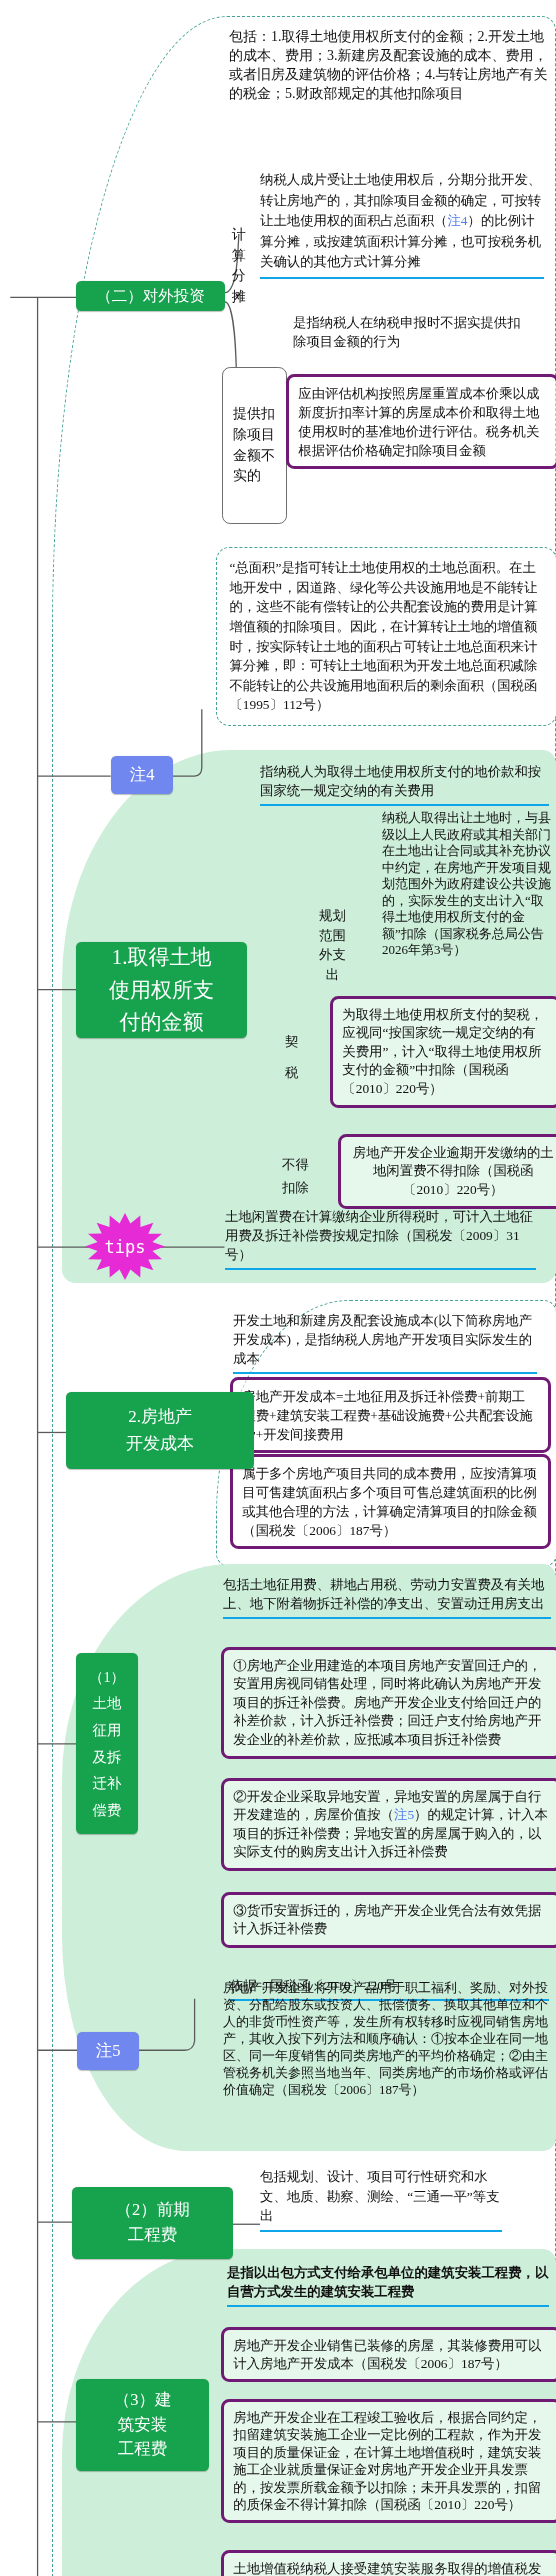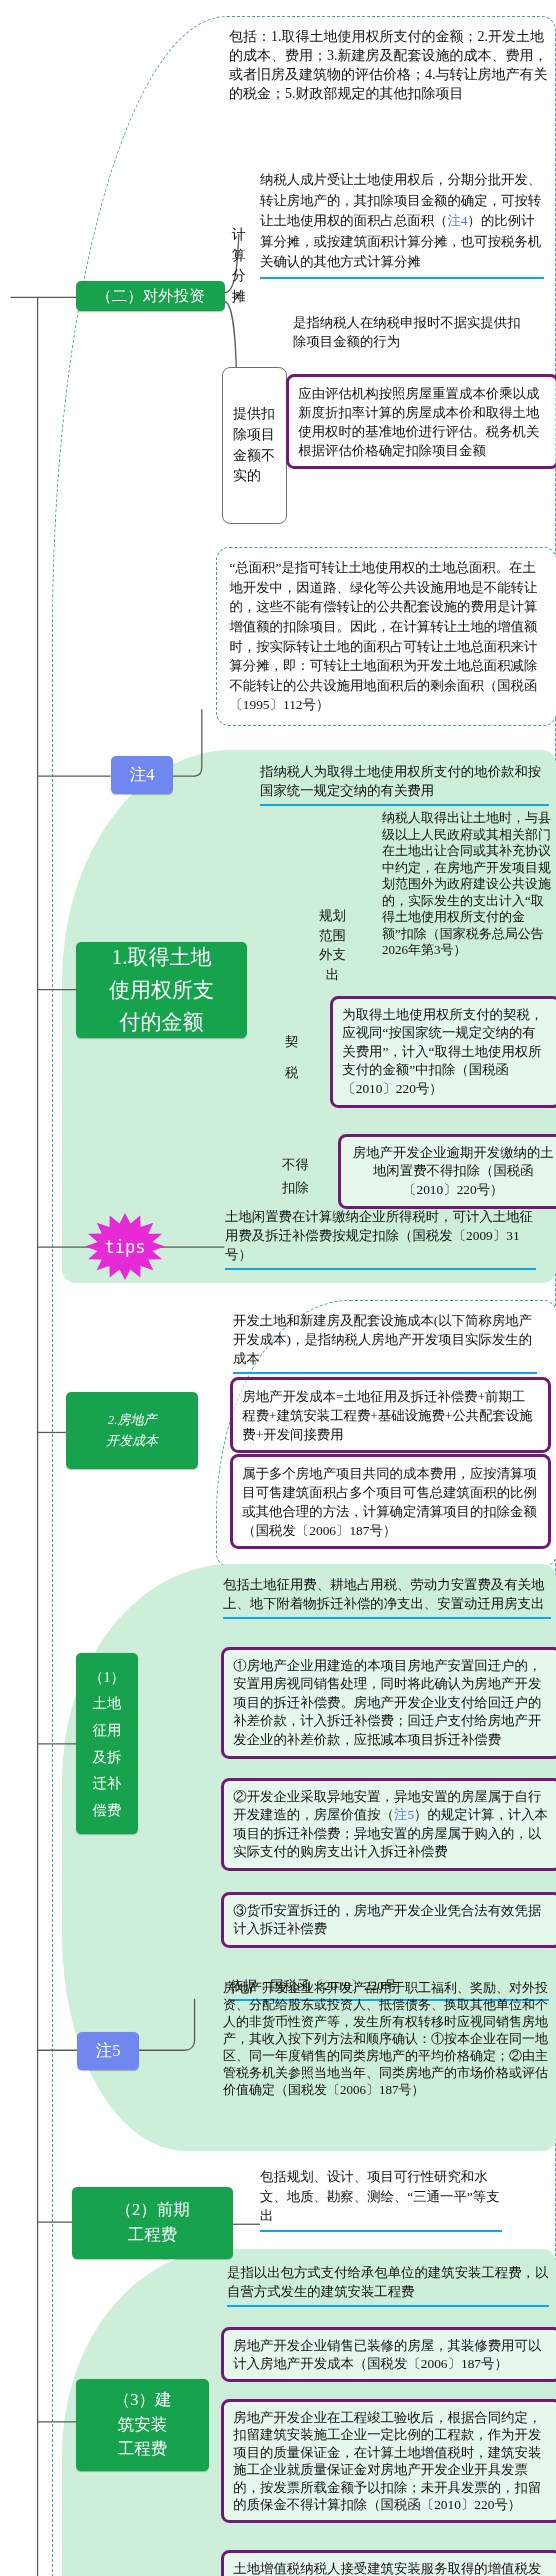--- a/index.html
+++ b/index.html
@@ -126,21 +126,21 @@
 
 <div class="abs txt utext" style="left:225px;top:1207px;width:311px;">土地闲置费在计算缴纳企业所得税时，可计入土地征用费及拆迁补偿费按规定扣除（国税发〔2009〕31号）</div>
 <div class="abs star" style="left:85px;top:1213px;width:80px;height:67px;">
   <span>tips</span>
 </div>
 
 <div class="abs tealbox" style="left:216px;top:1300px;width:339px;height:265px;border-radius:134px 13.4px 13.4px 13.4px / 216px 13.4px 13.4px 13.4px;"></div>
 <div class="abs txt utext" style="left:233px;top:1311px;width:304px;">开发土地和新建房及配套设施成本(以下简称房地产开发成本)，是指纳税人房地产开发项目实际发生的成本</div>
 <div class="abs cbox" style="left:230px;top:1377px;width:296px;line-height:19px;">房地产开发成本=土地征用及拆迁补偿费+前期工程费+建筑安装工程费+基础设施费+公共配套设施费+开发间接费用</div>
 <div class="abs cbox" style="left:230px;top:1454px;width:296px;line-height:19px;">属于多个房地产项目共同的成本费用，应按清算项目可售建筑面积占多个项目可售总建筑面积的比例或其他合理的方法，计算确定清算项目的扣除金额（国税发〔2006〕187号）</div>
-<div class="abs topic" style="left:66px;top:1392px;width:132px;height:77px;font-size:13px;line-height:1.55;font-style:italic;">
+<div class="abs topic" style="left:66px;top:1392px;width:188px;height:77px;font-size:17px;line-height:1.55;">
   <span>2.房地产
 开发成本</span>
 </div>
 
 <div class="abs greenbox" style="left:62px;top:1564px;width:494px;height:587px;border-radius:170px 13.4px 13.4px 124px / 216px 13.4px 13.4px 216px;"></div>
 <div class="abs txt utext" style="left:223px;top:1575px;width:328px;">包括土地征用费、耕地占用税、劳动力安置费及有关地上、地下附着物拆迁补偿的净支出、安置动迁用房支出</div>
 <div class="abs cbox" style="left:221px;top:1647px;width:316px;">①房地产企业用建造的本项目房地产安置回迁户的，安置用房视同销售处理，同时将此确认为房地产开发项目的拆迁补偿费。房地产开发企业支付给回迁户的补差价款，计入拆迁补偿费；回迁户支付给房地产开发企业的补差价款，应抵减本项目拆迁补偿费</div>
 <div class="abs cbox" style="left:221px;top:1778px;width:316px;">
   <span>②开发企业采取异地安置，异地安置的房屋属于自行开发建造的，房屋价值按（</span><span class="ref">注5</span><span>）的规定计算，计入本项目的拆迁补偿费；异地安置的房屋属于购入的，以实际支付的购房支出计入拆迁补偿费</span>
 </div>
@@ -160,21 +160,21 @@
   <span>注5</span>
 </div>
 
 <div class="abs topic" style="left:72px;top:2187px;width:161px;height:72px;font-size:16.5px;line-height:1.5;">
   <span>（2）前期
 工程费</span>
 </div>
 <div class="abs txt utext" style="left:260px;top:2167px;width:242px;line-height:19.6px;">包括规划、设计、项目可行性研究和水文、地质、勘察、测绘、“三通一平”等支出</div>
 
 <div class="abs greenbox" style="left:62px;top:2249px;width:494px;height:412px;border-radius:165px 13.4px 13.4px 13.4px / 206px 13.4px 13.4px 13.4px;"></div>
-<div class="abs txt utext" style="left:227px;top:2263px;width:322px;">是指以出包方式支付给承包单位的建筑安装工程费，以自营方式发生的建筑安装工程费</div>
+<div class="abs txt utext" style="left:227px;top:2263px;width:322px;font-weight:bold;">是指以出包方式支付给承包单位的建筑安装工程费，以自营方式发生的建筑安装工程费</div>
 <div class="abs cbox" style="left:221px;top:2327px;width:316px;line-height:18px;">房地产开发企业销售已装修的房屋，其装修费用可以计入房地产开发成本（国税发〔2006〕187号）</div>
 <div class="abs cbox" style="left:221px;top:2399px;width:316px;line-height:17.5px;">房地产开发企业在工程竣工验收后，根据合同约定，扣留建筑安装施工企业一定比例的工程款，作为开发项目的质量保证金，在计算土地增值税时，建筑安装施工企业就质量保证金对房地产开发企业开具发票的，按发票所载金额予以扣除；未开具发票的，扣留的质保金不得计算扣除（国税函〔2010〕220号）</div>
 <div class="abs cbox" style="left:221px;top:2550px;width:316px;line-height:17.5px;">土地增值税纳税人接受建筑安装服务取得的增值税发票，应按规定在发票的备注栏注明建筑服务发生地县（市、区）名称及项目名称，否则不得计入土地增值税扣除项目金额（税务总局公告2016年第70号）</div>
 <div class="abs topic" style="left:76px;top:2379px;width:133px;height:92px;font-size:16.5px;line-height:1.5;">
   <span>（3）建
 筑安装
 工程费</span>
 </div>
 
 

